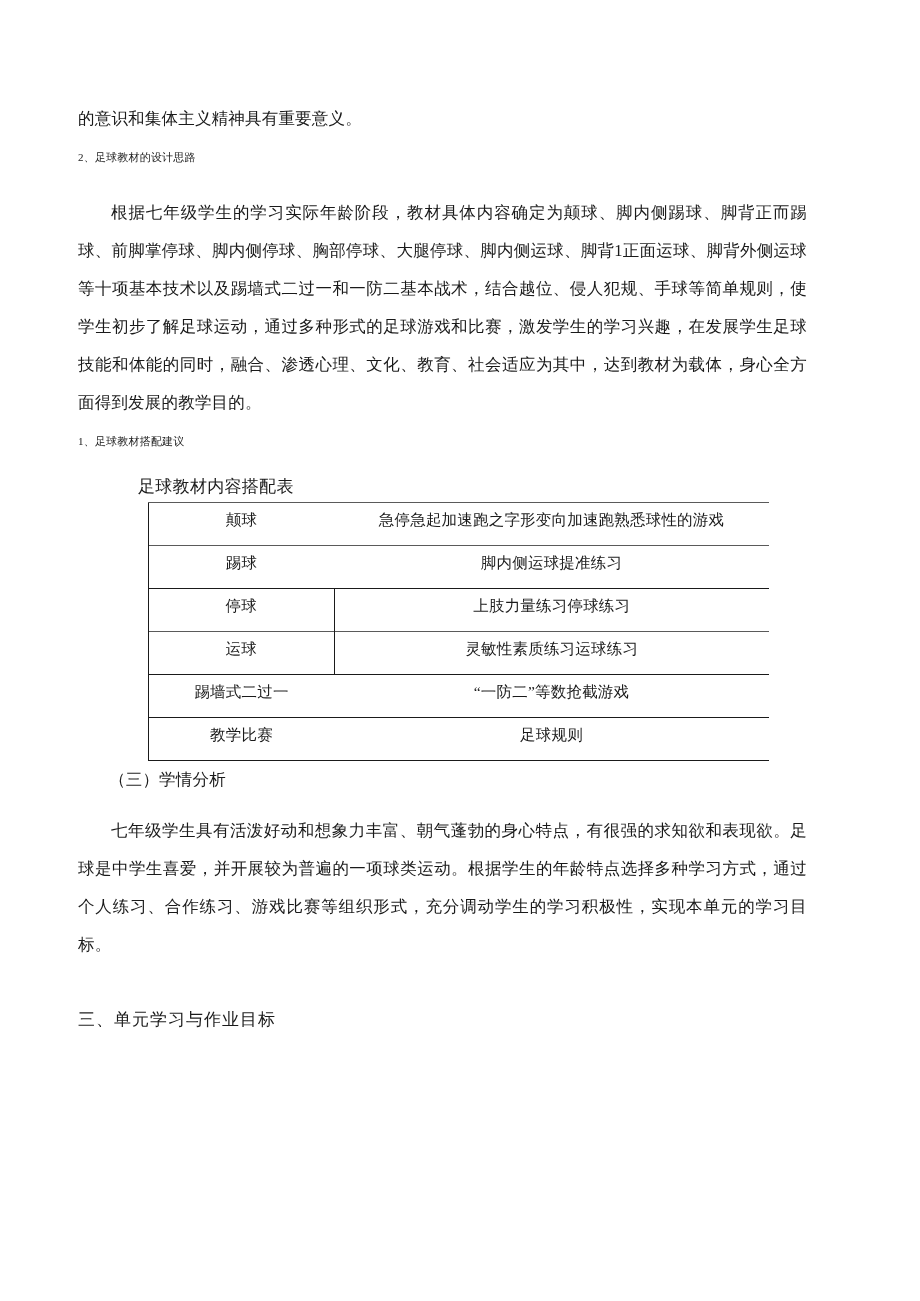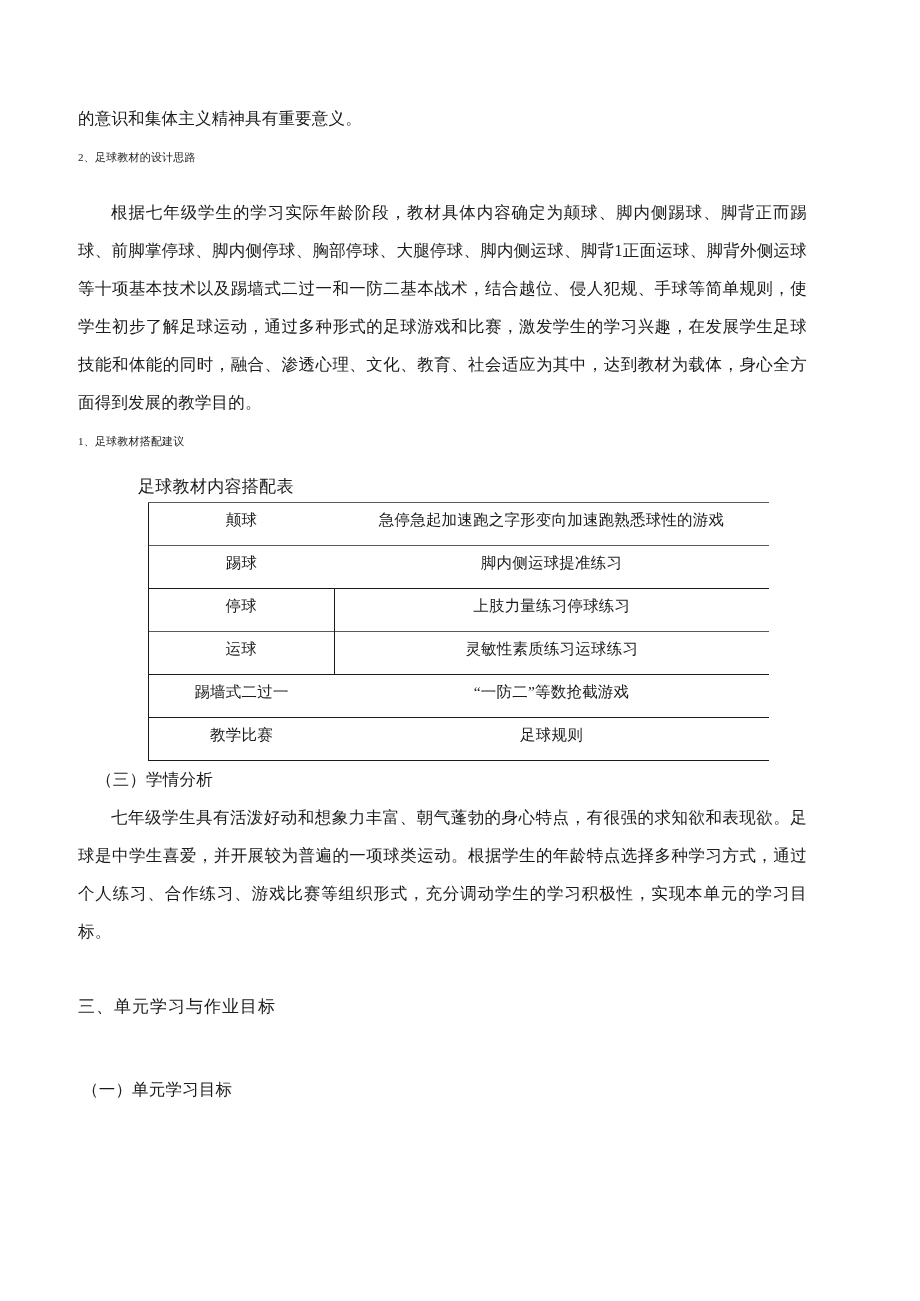--- a/index.html
+++ b/index.html
@@ -99,21 +99,21 @@
   .section-heading {
     font-size: 17px;
     line-height: 40px;
     margin: 0;
     font-weight: normal;
     letter-spacing: 1px;
   }
   .sub-section {
     font-size: 16.5px;
     line-height: 30px;
-    margin: 4px;
+    margin: 17px;
     letter-spacing: 0.2px;
   }
 </style>
 </head>
 <body>
 
 <div class="page">
 
   <p class="para">的意识和集体主义精神具有重要意义。</p>
 
@@ -170,15 +170,14 @@
       </tbody>
     </table>
   </div>
 
   <p class="sub-section" style="margin-top:4px;padding-left:14px;">（三）学情分析</p>
 
   <p class="para para-indent" style="margin-top:2px;">七年级学生具有活泼好动和想象力丰富、朝气蓬勃的身心特点，有很强的求知欲和表现欲。足球是中学生喜爱，并开展较为普遍的一项球类运动。根据学生的年龄特点选择多种学习方式，通过个人练习、合作练习、游戏比赛等组织形式，充分调动学生的学习积极性，实现本单元的学习目标。</p>
 
   <h2 class="section-heading" style="margin-top:36px;">三、单元学习与作业目标</h2>
 
-  <p class="sub-section" style="margin-top:48px;">（一）单元学习目标</p>
 
 </div>
 
 </body></html>

